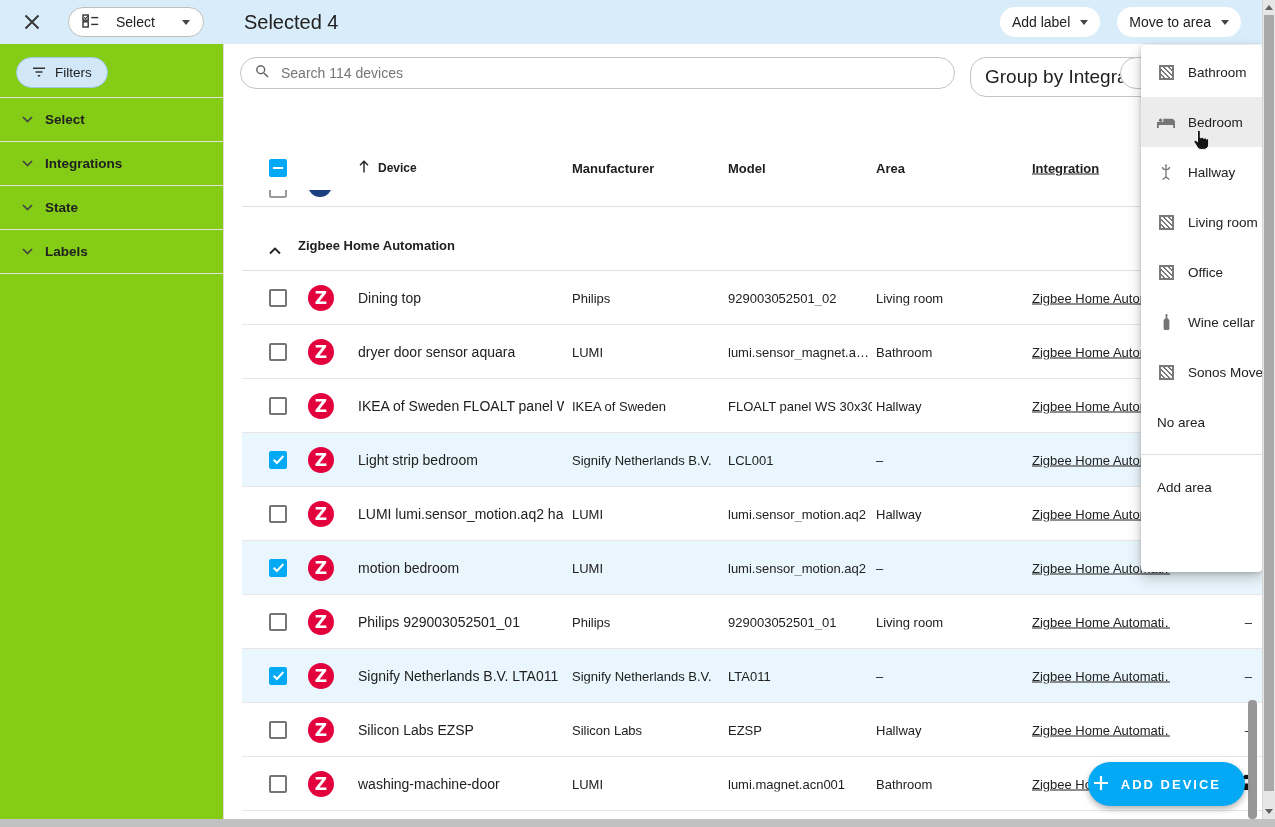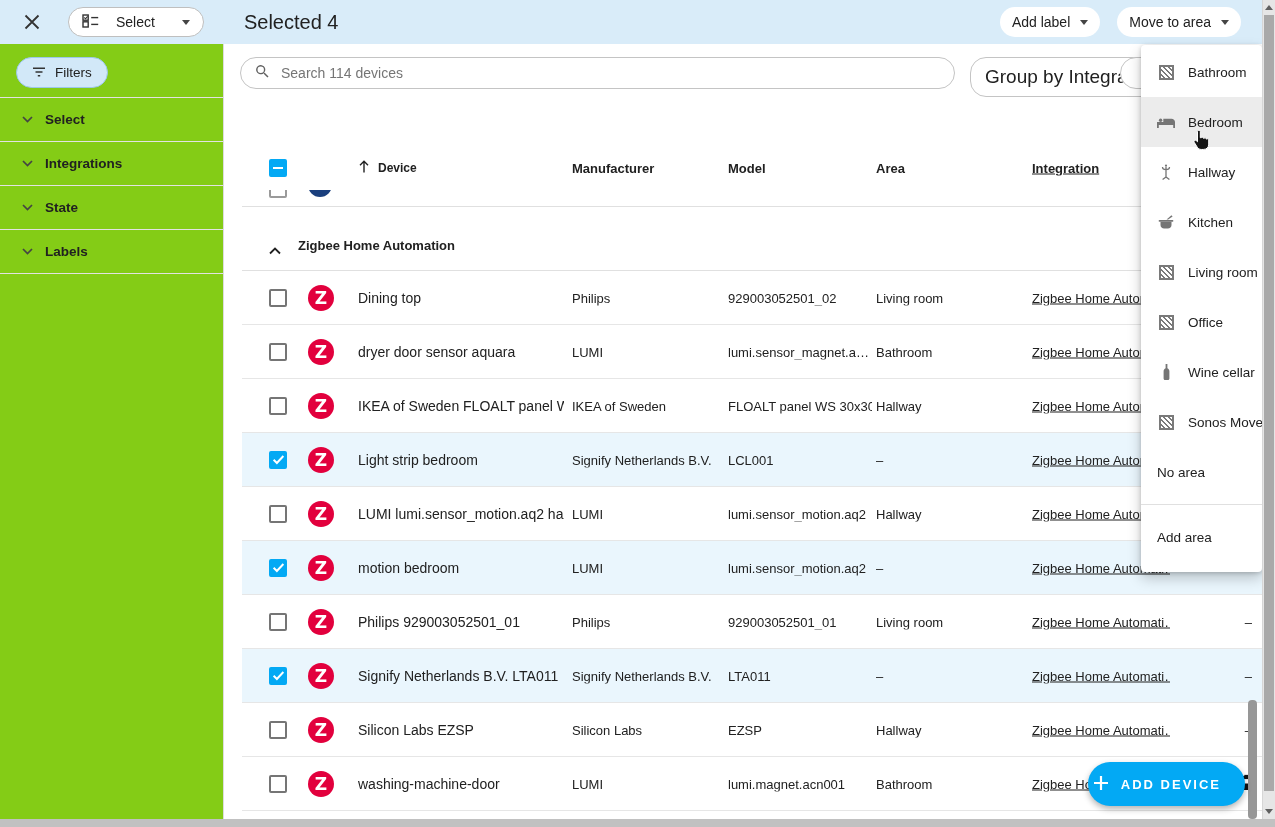--- a/index.html
+++ b/index.html
@@ -427,32 +427,20 @@
             <g stroke="#757575" stroke-width="1.3" fill="none">
               <circle cx="6" cy="1.7" r="1.1" fill="#757575" stroke="none"></circle>
               <path d="M6 3v10M6 13l-3.4 2.6M6 13l3.4 2.6M6 5.7C3.8 5.7 2.5 4.5 2.5 3.1M6 5.7c2.2 0 3.5-1.2 3.5-2.6"></path>
             </g>
           </svg>
         </span>
         <span>Hallway</span>
       </div>
       <div class="menu-item">
         <span class="mi-icon">
-          <svg width="16" height="14" viewBox="0 0 16 14">
-            <g fill="#757575">
-              <path d="M2.5 6.8h11v3.2c0 2-1.6 3.6-3.6 3.6H6.1c-2 0-3.6-1.6-3.6-3.6z"></path>
-              <rect x="0.6" y="5.1" width="14.8" height="1.7" rx="0.8"></rect>
-              <path d="M8.6 4.4L13.4 0.2l1.2 1.4-4.4 2.8z"></path>
-            </g>
-          </svg>
-        </span>
-        <span>Kitchen</span>
-      </div>
-      <div class="menu-item">
-        <span class="mi-icon">
           <span class="hatch"></span>
         </span>
         <span>Living room</span>
       </div>
       <div class="menu-item">
         <span class="mi-icon">
           <span class="hatch"></span>
         </span>
         <span>Office</span>
       </div>

